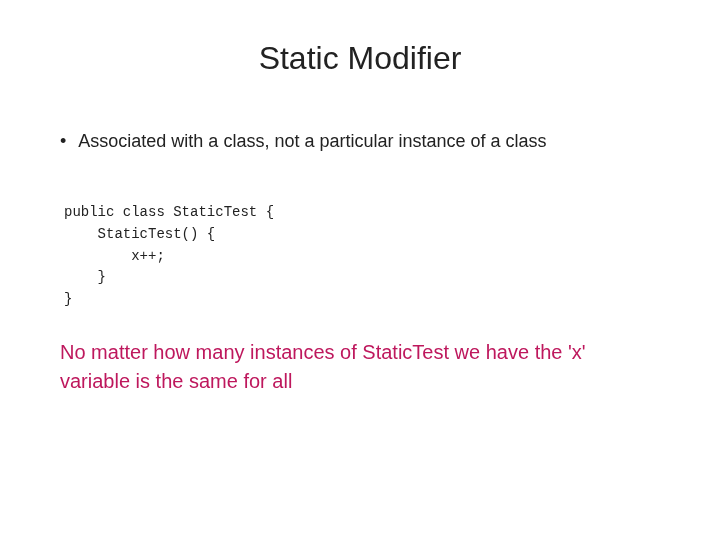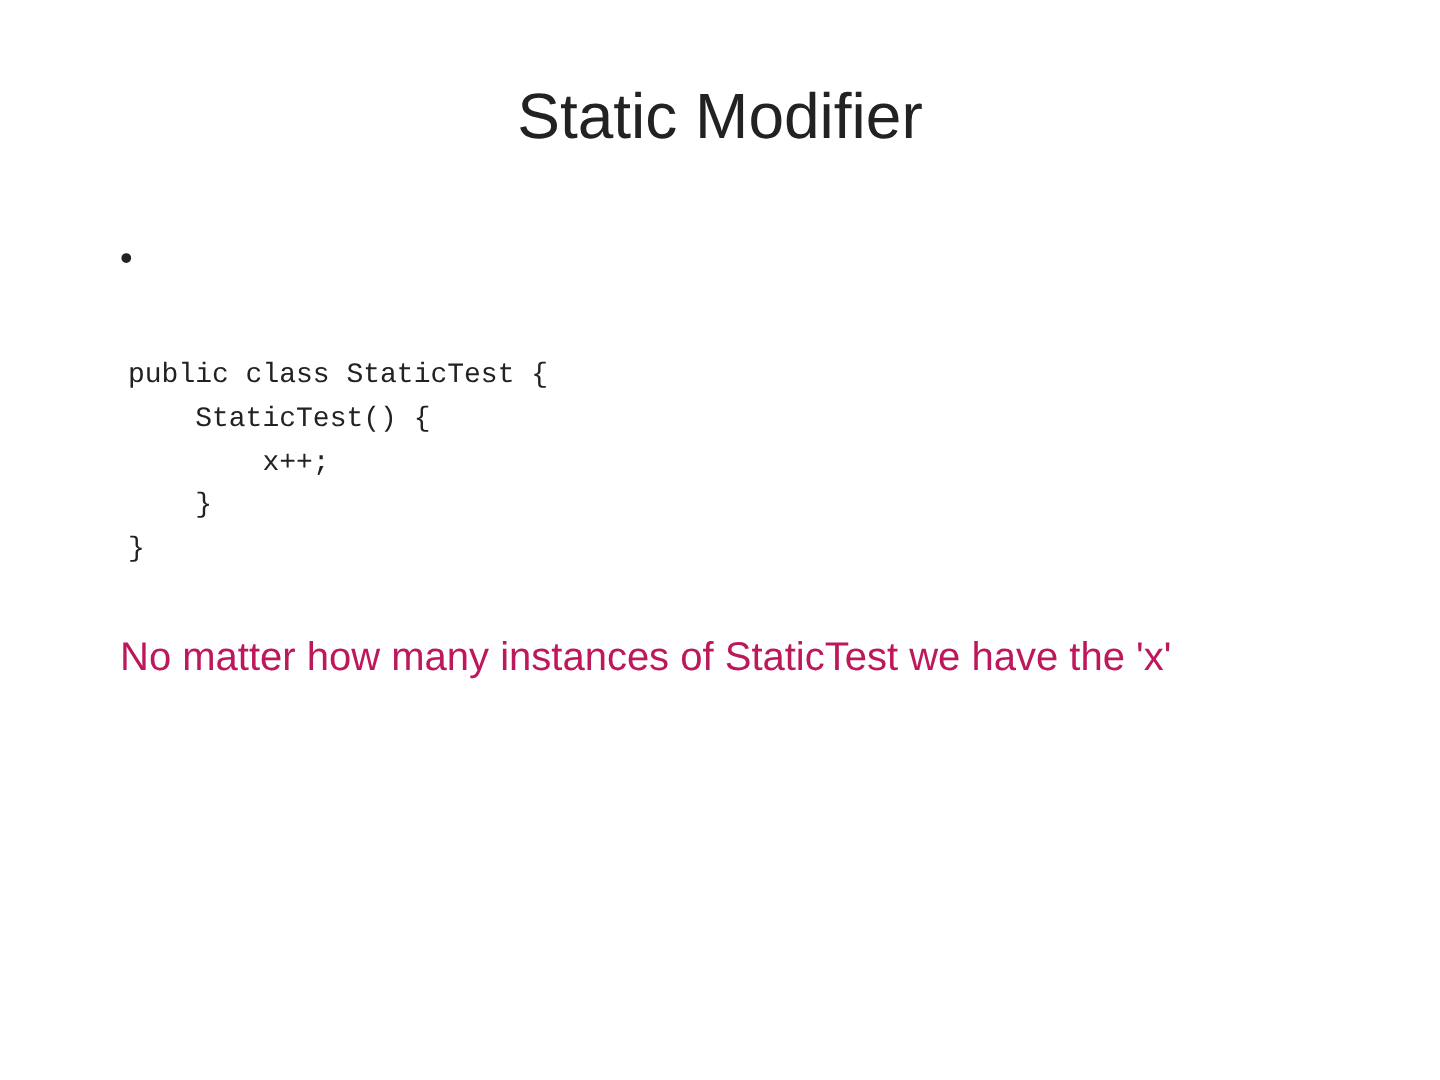--- a/index.html
+++ b/index.html
@@ -15,21 +15,21 @@
       font-family: Arial, Helvetica, sans-serif;
       overflow: hidden;
     }
 
     .slide {
       width: 720px;
       height: 540px;
       padding: 40px 60px;
       display: flex;
       flex-direction: column;
-      gap: 4px;
+      gap: 16px;
     }
 
     .title {
       text-align: center;
       font-size: 32px;
       font-weight: normal;
       color: #222;
       margin-bottom: 36px;
       font-family: Arial, Helvetica, sans-serif;
     }
@@ -55,21 +55,21 @@
     .bullet-text {
       line-height: 1.4;
       font-size: 18px;
     }
 
     .code-block {
       font-family: 'Courier New', Courier, monospace;
       font-size: 14px;
       color: #222;
       line-height: 1.55;
-      margin-bottom: 20px;
+      margin-bottom: 7px;
       margin-left: 4px;
     }
 
     .code-line {
       display: block;
       white-space: pre;
     }
 
     .summary-text {
       font-size: 20px;
@@ -81,28 +81,30 @@
 </head>
 <body>
 
 <div class="slide">
 
   <h1 class="title">Static Modifier</h1>
 
   <div class="bullet-section">
     <div class="bullet-item">
       <span class="bullet-dot">•</span>
+      <span class="bullet-text">Associated with a class, not a particular instance of a class</span>
     </div>
   </div>
 
   <div class="code-block">
     <span class="code-line">public class StaticTest {</span>
     <span class="code-line">    StaticTest() {</span>
     <span class="code-line">        x++;</span>
     <span class="code-line">    }</span>
     <span class="code-line">}</span>
   </div>
 
   <div class="summary-text">
     <div>No matter how many instances of StaticTest we have the 'x'</div>
+    <div>   variable is the same for all</div>
   </div>
 
 </div>
 
 </body></html>

